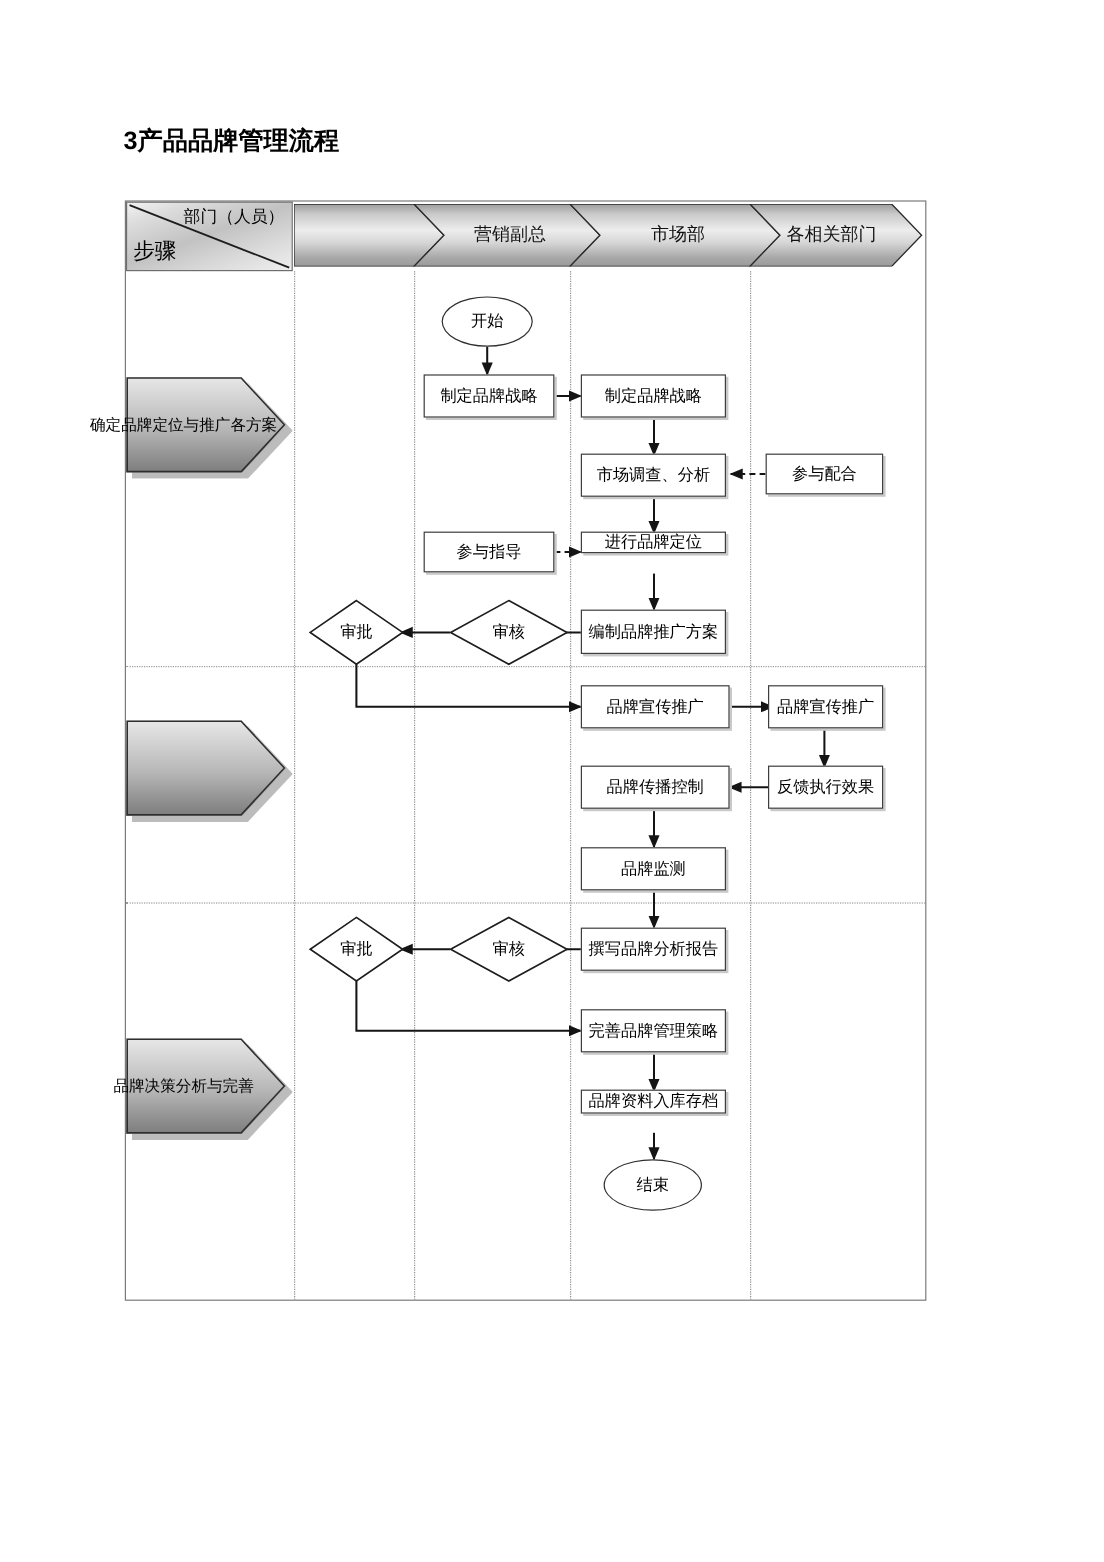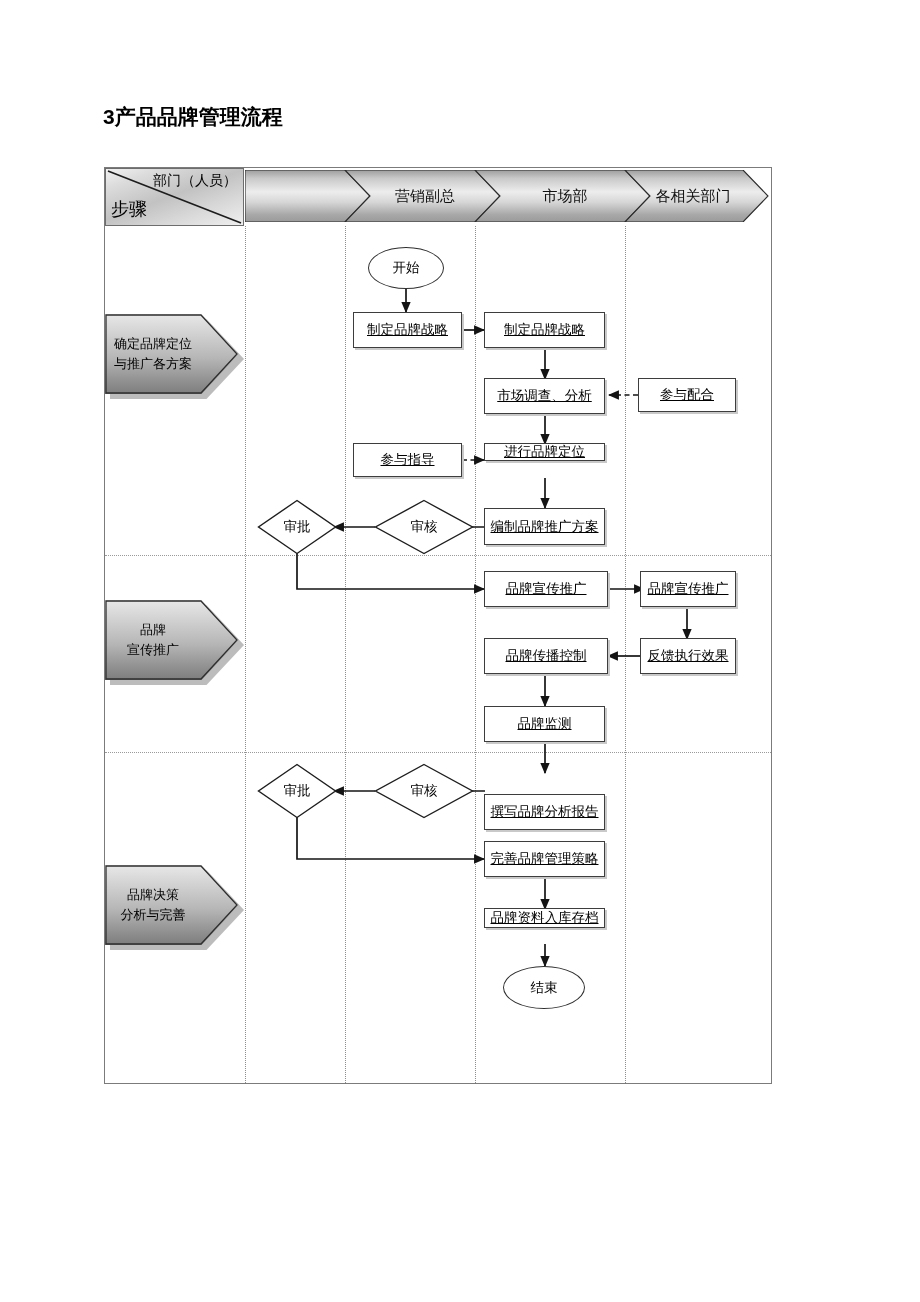--- a/index.html
+++ b/index.html
@@ -136,21 +136,21 @@
     position: absolute;
     left: 0; top: 0;
     width: 134px; height: 80px;
   }
   .phase-block .ptext {
     position: absolute;
     left: 0; top: 0;
     width: 96px;
     height: 80px;
     display: flex;
-    flex-direction: column;
+    flex-direction: row;
     align-items: center;
     justify-content: center;
     font-family: "Liberation Sans","DejaVu Sans",sans-serif;
     font-size: 13px;
     line-height: 20px;
     color: #000;
     white-space: nowrap;
   }
 
   
@@ -162,21 +162,20 @@
     align-items: center;
     justify-content: center;
     font-size: 13.5px;
     font-family: "Liberation Serif","DejaVu Serif",serif;
     color: #000;
     white-space: nowrap;
   }
   .node.proc {
     border: 1.4px solid #3d3d3d;
     box-shadow: 2px 2px 0 0 #c9c9c9;
-    text-decoration: underline;
   }
   .node.term {
     border: 1.3px solid #2f2f2f;
     border-radius: 50%;
   }
   .node.dec {
     border: none;
     background: transparent;
   }
   .node.dec .dec-label {
@@ -258,24 +257,20 @@
     <span>与推广各方案</span>
   </div>
 </div>
 
 <div class="phase-block" style="left:105px; top:600px;">
   <div class="shadow"></div>
   <div class="body"></div>
   <svg class="outline" viewBox="0 0 134 80">
     <path d="M1,1 L96,1 L132,40 L96,79 L1,79 Z" fill="none" stroke="#2e2e2e" stroke-width="1.3"></path>
   </svg>
-  <div class="ptext">
-    <span>品牌</span>
-    <span>宣传推广</span>
-  </div>
 </div>
 
 <div class="phase-block" style="left:105px; top:865px;">
   <div class="shadow"></div>
   <div class="body"></div>
   <svg class="outline" viewBox="0 0 134 80">
     <path d="M1,1 L96,1 L132,40 L96,79 L1,79 Z" fill="none" stroke="#2e2e2e" stroke-width="1.3"></path>
   </svg>
   <div class="ptext">
     <span>品牌决策</span>
@@ -369,21 +364,21 @@
 <div class="node proc" style="left:484px; top:571px; width:124px; height:36px;">品牌宣传推广</div>
 
 <div class="node proc" style="left:640px; top:571px; width:96px; height:36px;">品牌宣传推广</div>
 
 <div class="node proc" style="left:484px; top:638px; width:124px; height:36px;">品牌传播控制</div>
 
 <div class="node proc" style="left:640px; top:638px; width:96px; height:36px;">反馈执行效果</div>
 
 <div class="node proc" style="left:484px; top:706px; width:121px; height:36px;">品牌监测</div>
 
-<div class="node proc" style="left:484px; top:794px; width:121px; height:36px;">撰写品牌分析报告</div>
+<div class="node proc" style="left:484px; top:773px; width:121px; height:36px;">撰写品牌分析报告</div>
 
 <div class="node dec" style="left:374px; top:763px; width:100px; height:56px;">
   <svg width="100" height="56" viewBox="0 0 100 56">
     <path d="M50,1.5 L98.5,28 L50,54.5 L1.5,28 Z" fill="#ffffff" stroke="#1e1e1e" stroke-width="1.4"></path>
   </svg>
   <span class="dec-label">审核</span>
 </div>
 
 <div class="node dec" style="left:257px; top:763px; width:80px; height:56px;">
   <svg width="80" height="56" viewBox="0 0 80 56">

